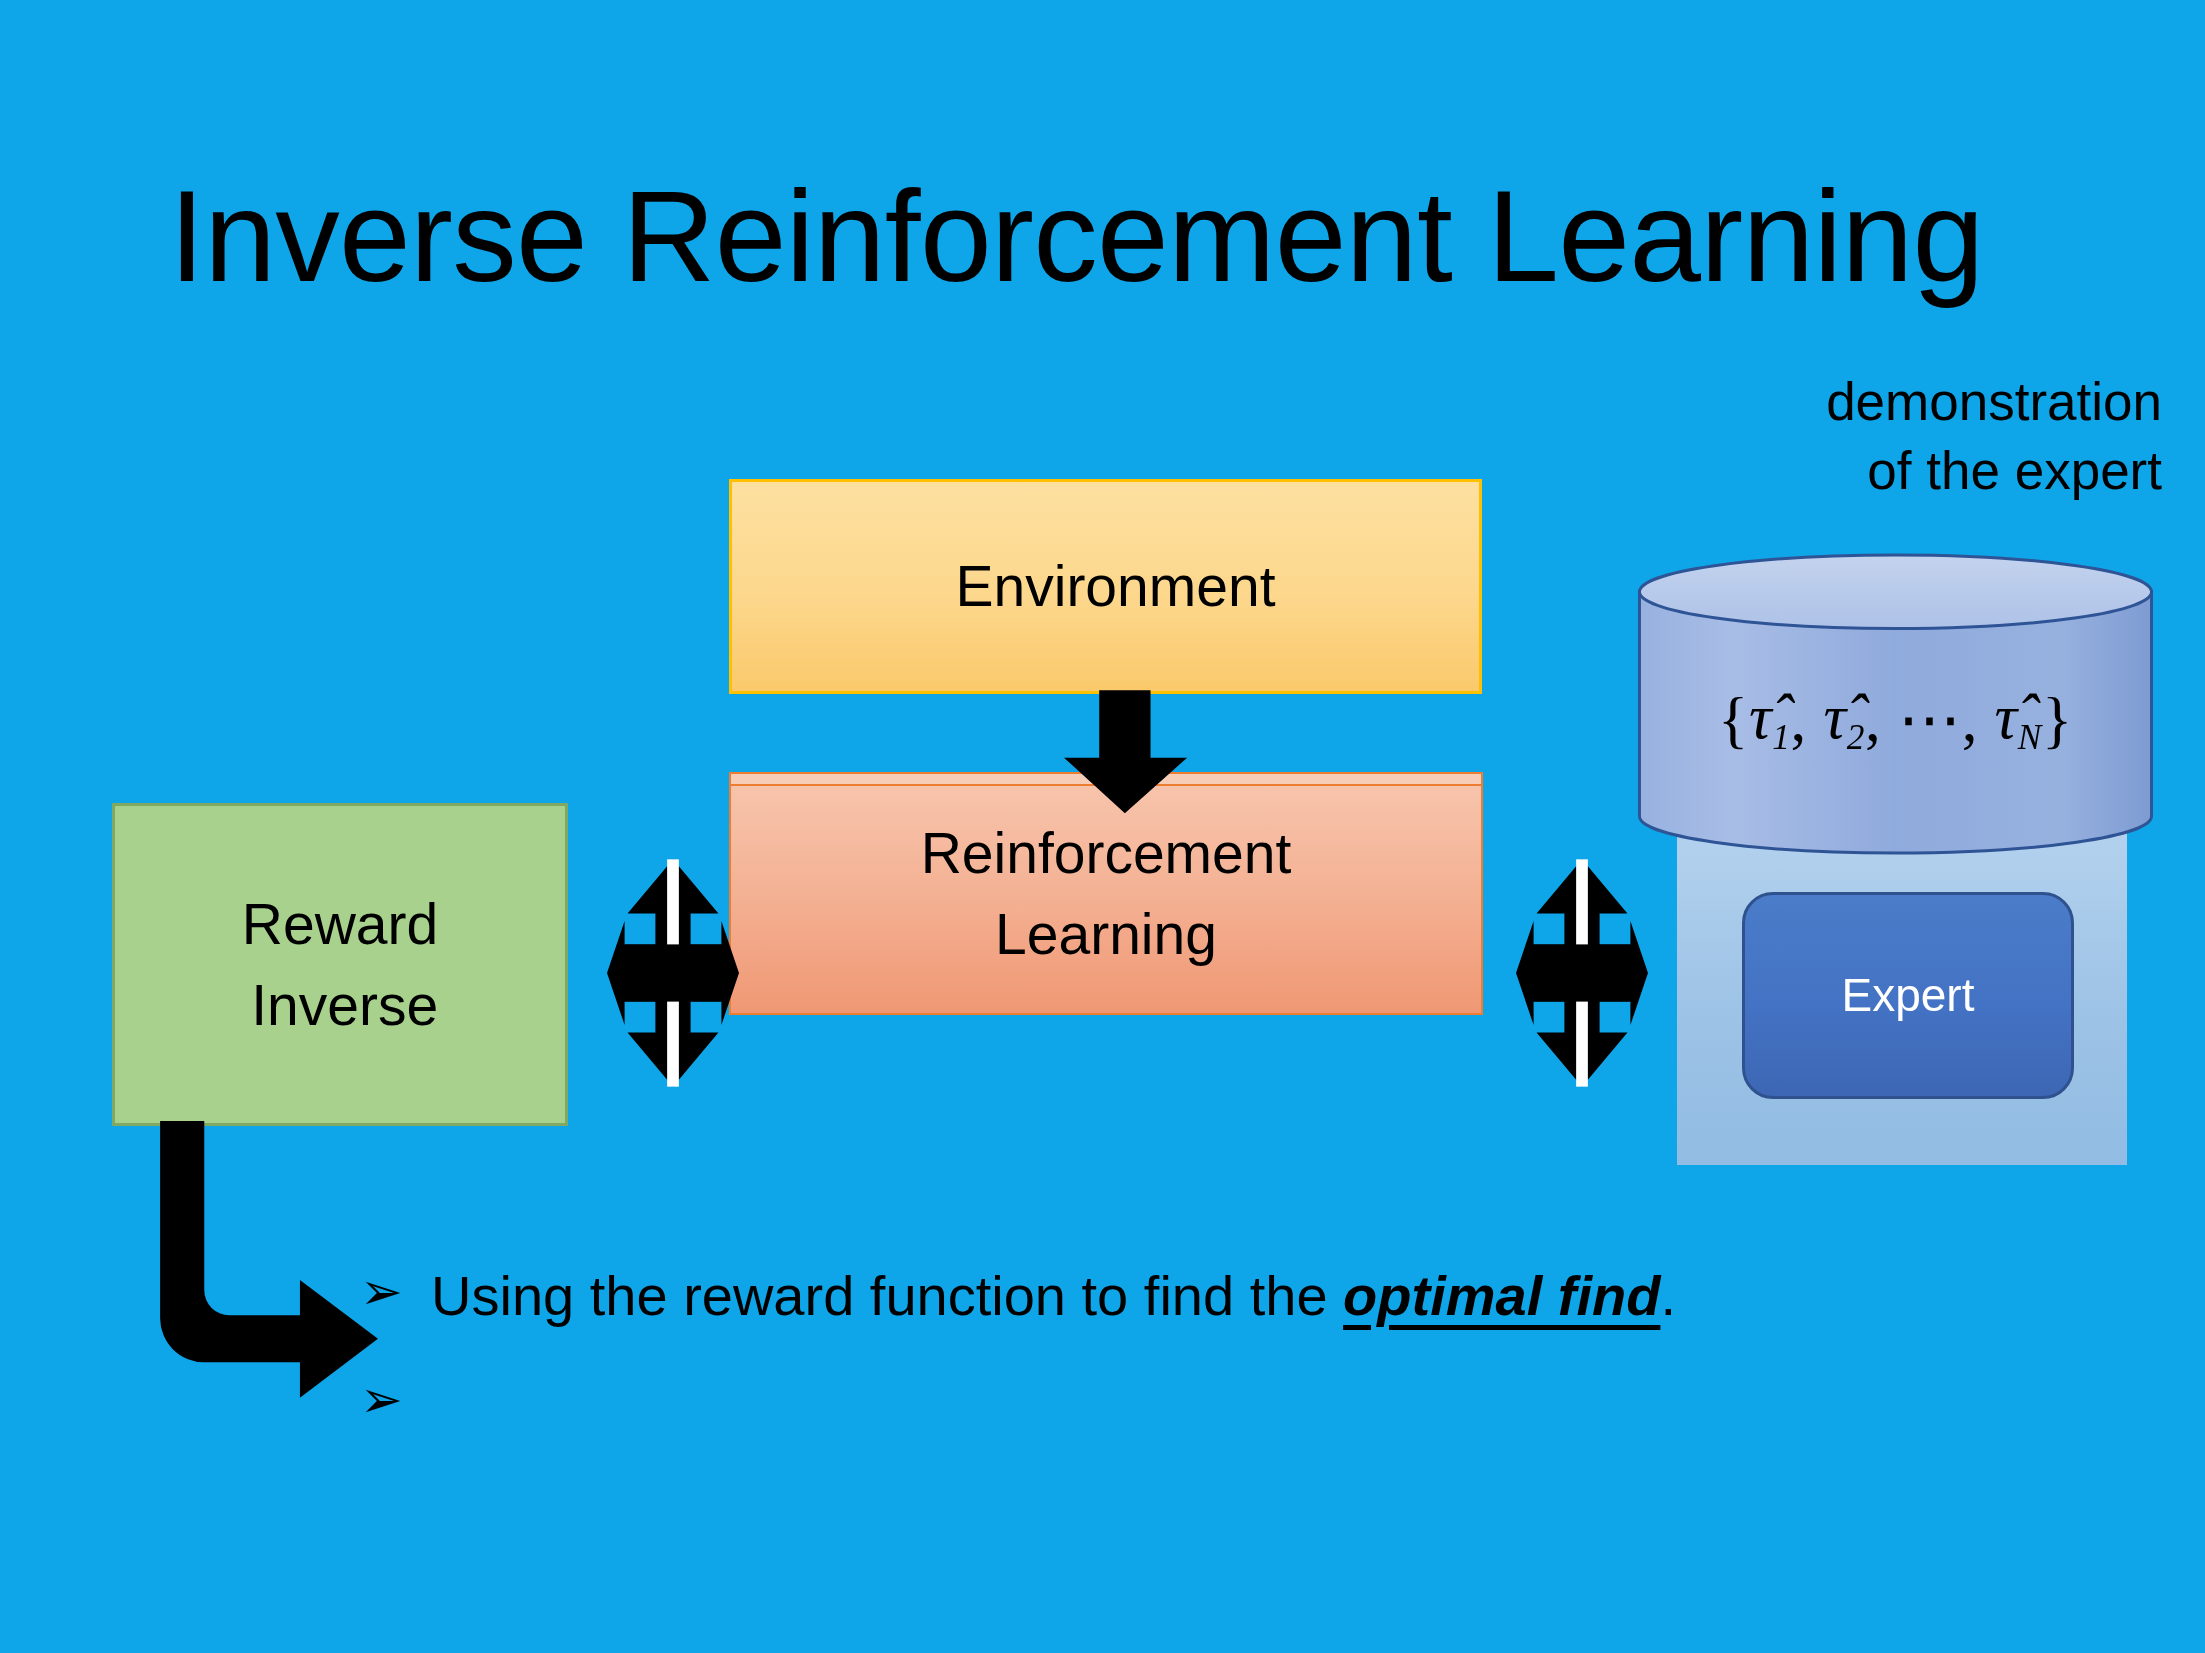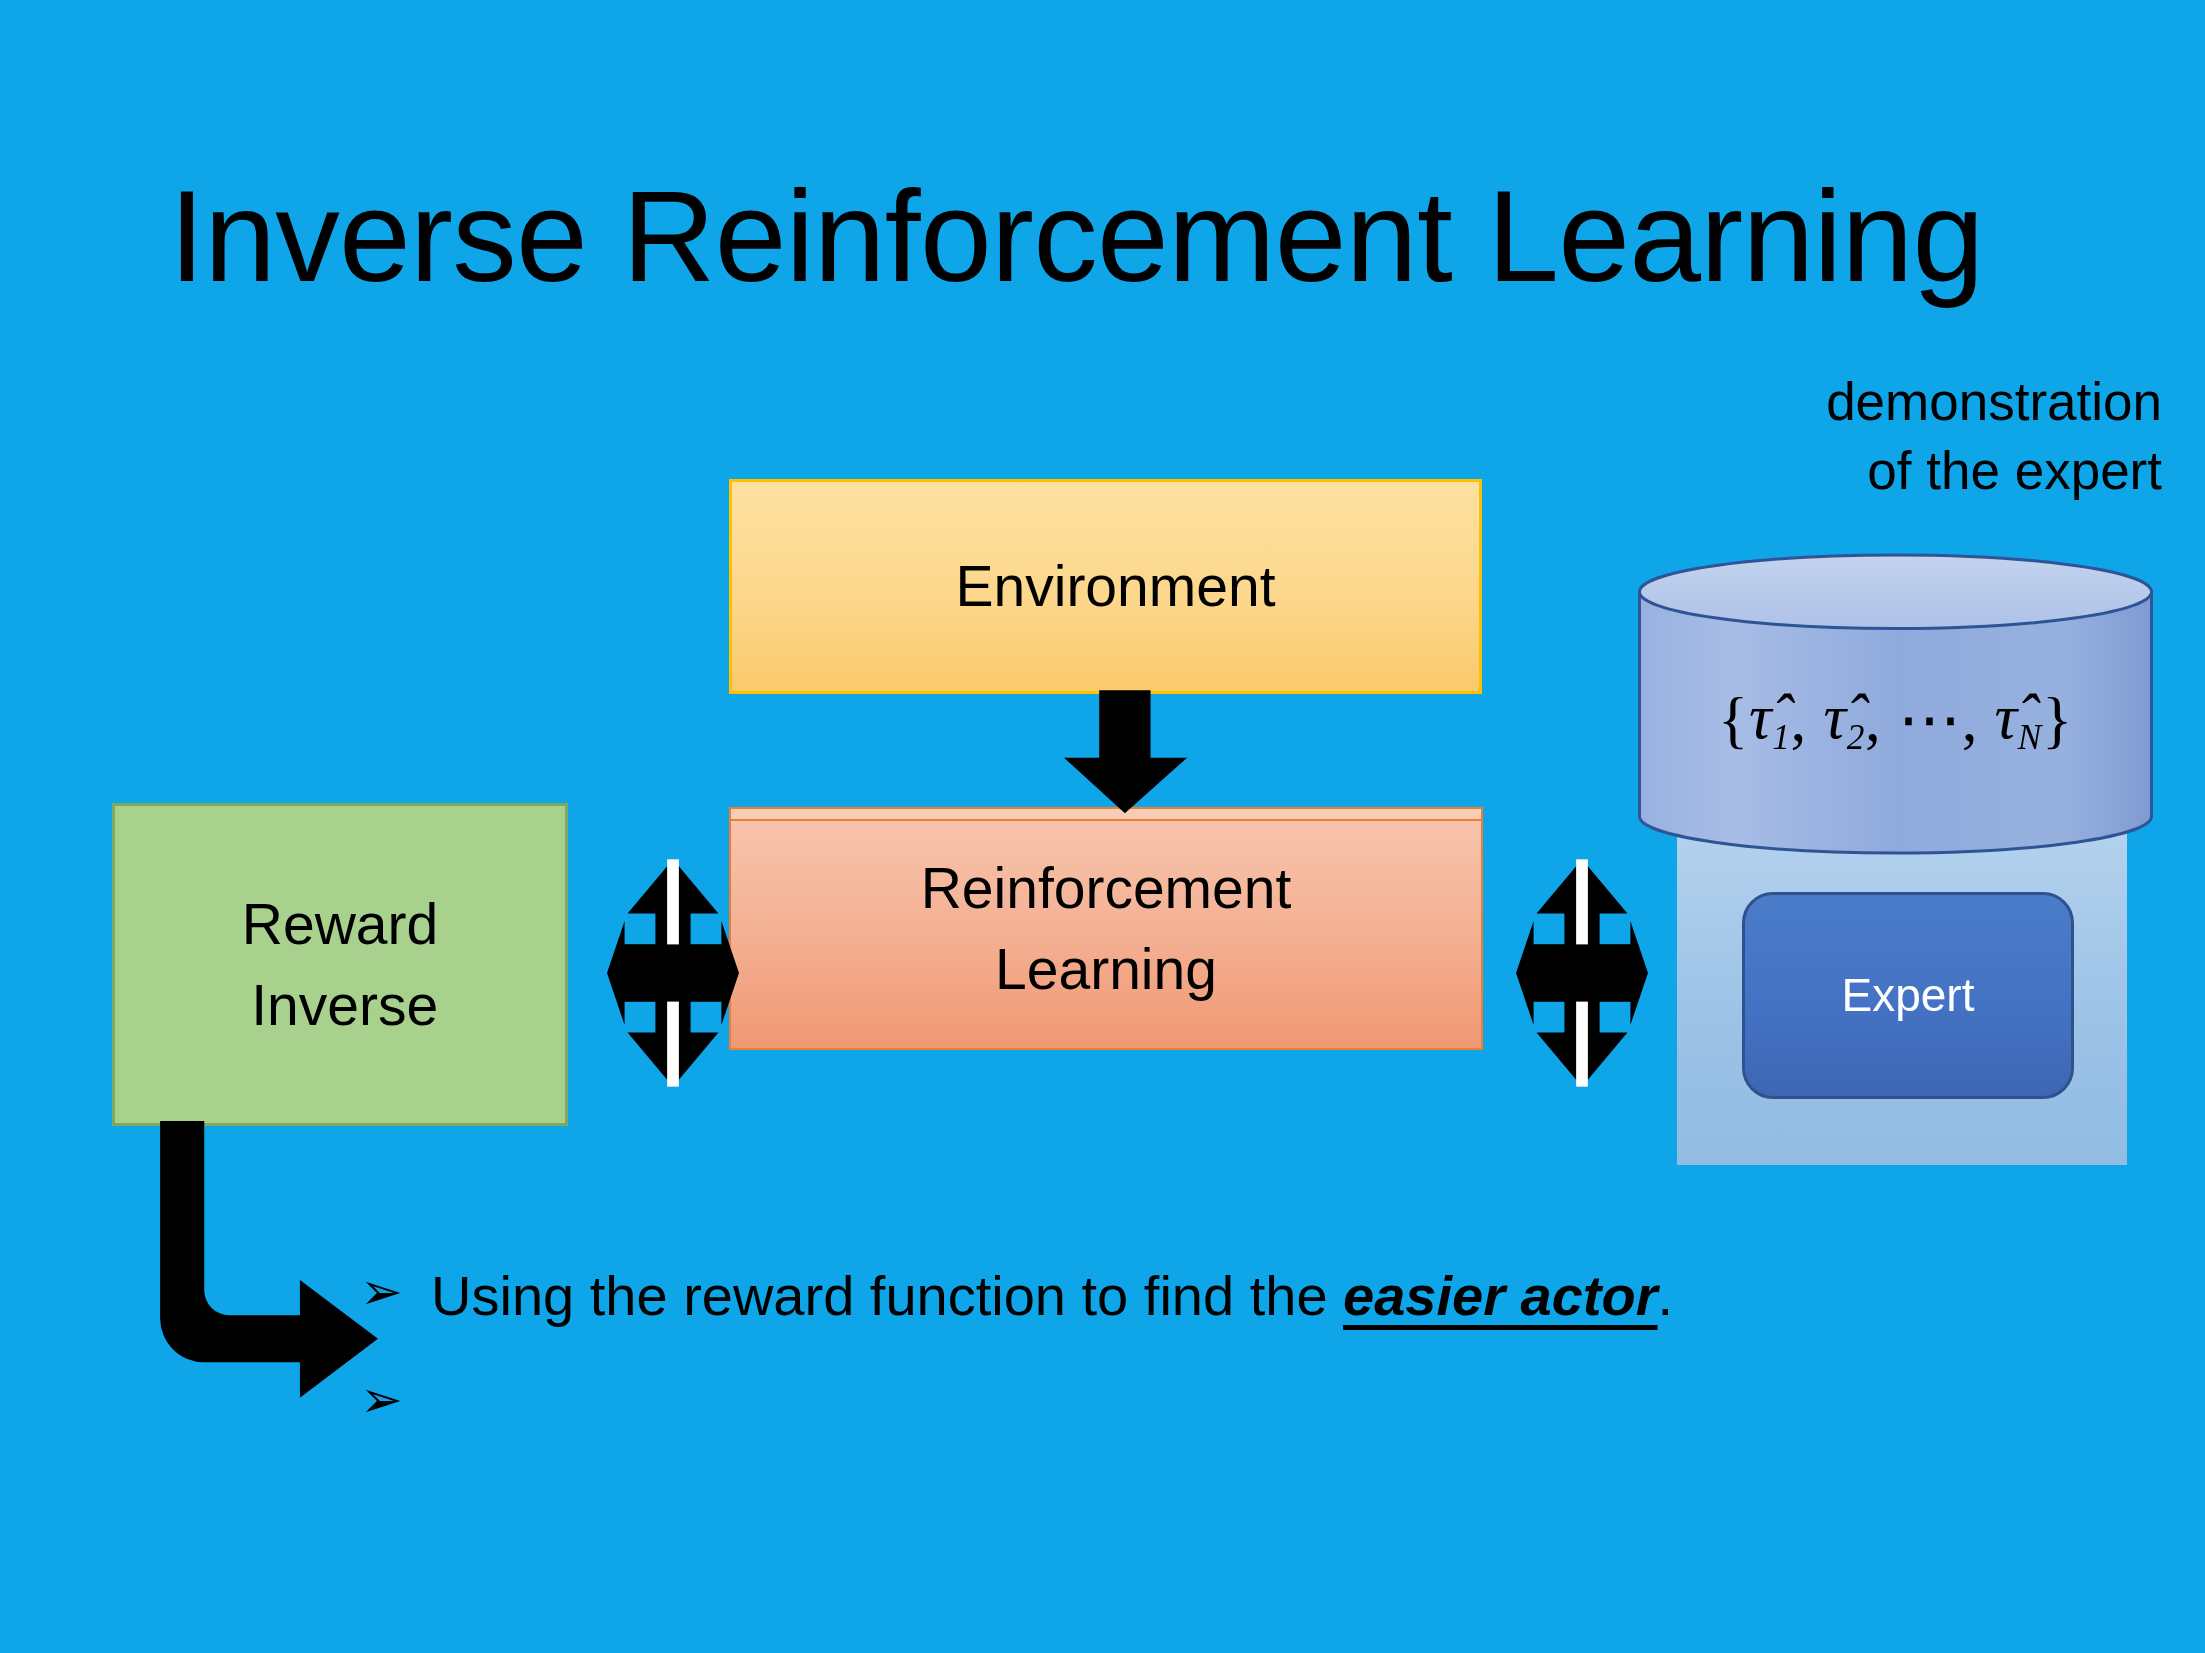--- a/index.html
+++ b/index.html
@@ -22,21 +22,21 @@
        align-items:center;justify-content:center;text-align:center;}
   .box-label{font-size:57px;line-height:1.42;color:#000;}
 
   #env-box{
     left:729px;top:479px;width:753px;height:215px;
     background:linear-gradient(180deg,#FDE0A0 0%,#FCD78C 55%,#FAC96B 100%);
     border:3.7px solid #FFC000;
     padding-left:20px;
   }
   #rl-box{
-    left:729px;top:807px;width:754px;height:243px;
+    left:729px;top:772px;width:754px;height:243px;
     background:linear-gradient(180deg,#F7C6AE 0%,#F4B295 48%,#F09874 100%);
     border:2.9px solid #ED7D31;
   }
   #rl-box::before{
     content:"";position:absolute;left:0;right:0;top:0;height:10.3px;
     background:#F8CDB8;border-bottom:2.2px solid #ED7D31;
   }
   #reward-box{
     left:112px;top:803px;width:456px;height:323px;
     background:#A9D18E;border:3.7px solid #7FA963;text-align:right;
@@ -176,21 +176,21 @@
   </svg>
 
   <svg id="arrow-elbow" class="arrow-svg" viewBox="0 0 300 390">
     <path d="M0,0 L60,0 L60,230 A34,34 0 0 0 94,264 L190,264 L190,216 L296,296 L190,376 L190,328 L60,328 A60,60 0 0 1 0,268 Z" fill="#000000"></path>
   </svg>
 
   <div id="bullets">
 
     <div class="bullet">
       <span class="bullet-marker">➢</span>
-      <span class="bullet-text"><span>Using the reward function to find the </span><span class="emph">easier actor</span><span>.</span></span>
+      <span class="bullet-text"><span>Using the reward function to find the </span><span class="emph">optimal find</span><span>.</span></span>
     </div>
 
     <div class="bullet">
       <span class="bullet-marker">➢</span>
     </div>
 
   </div>
 
 </div>
 

